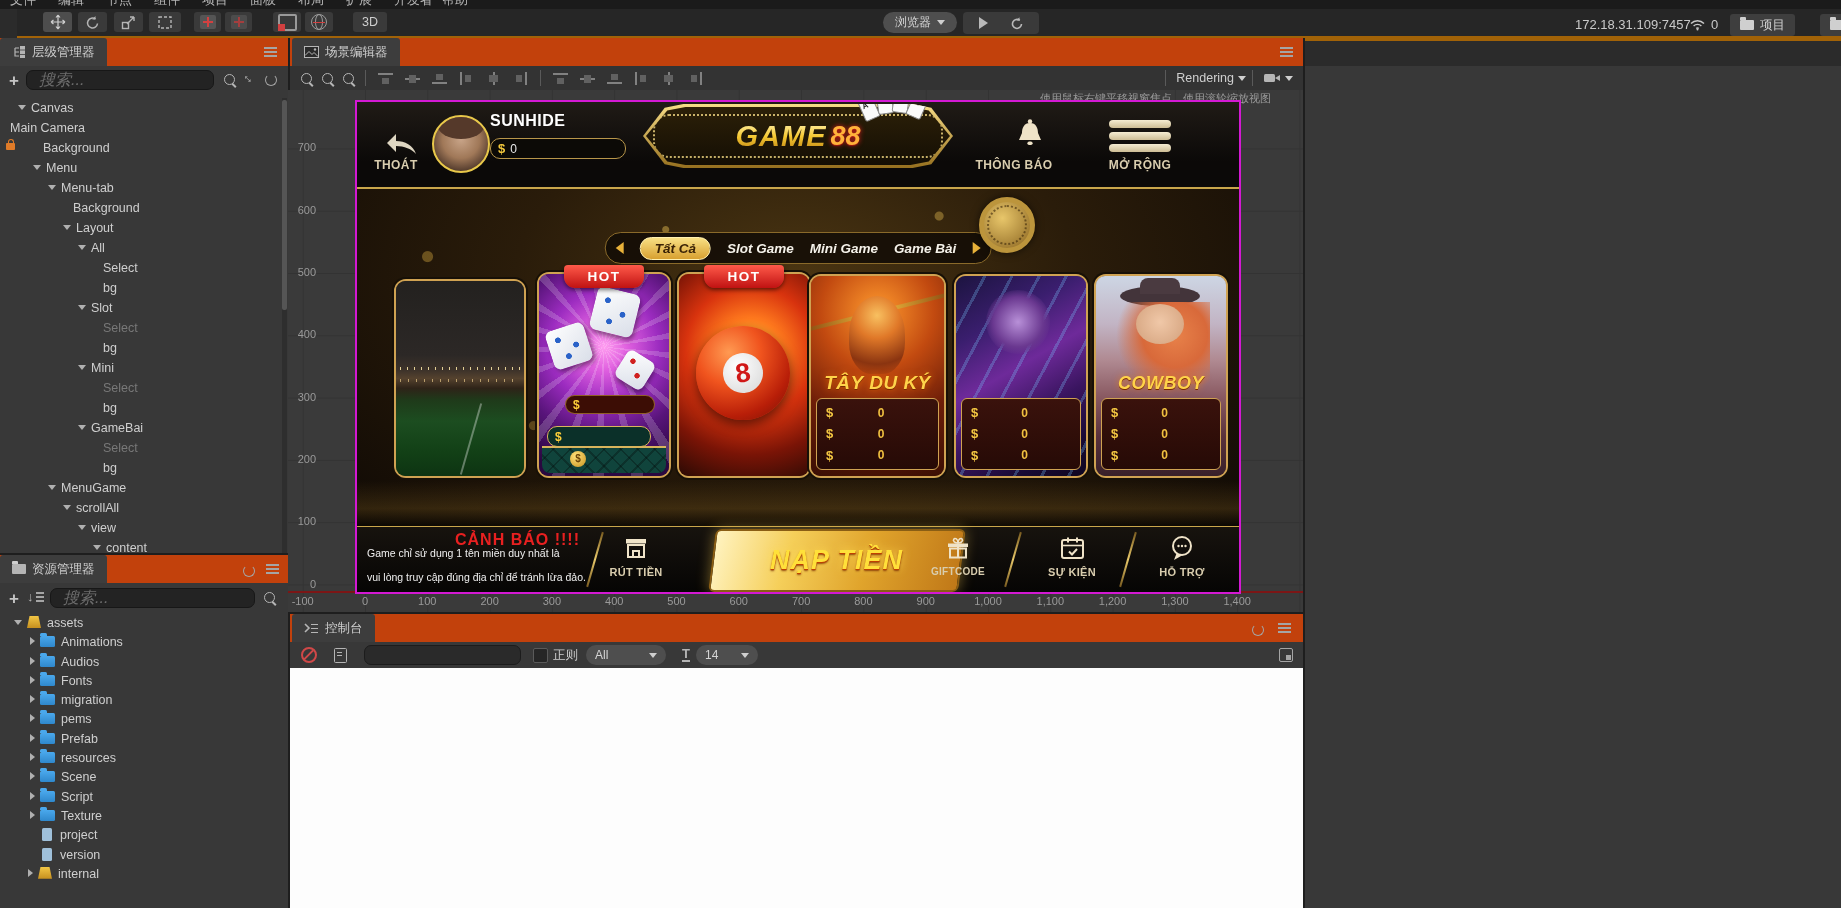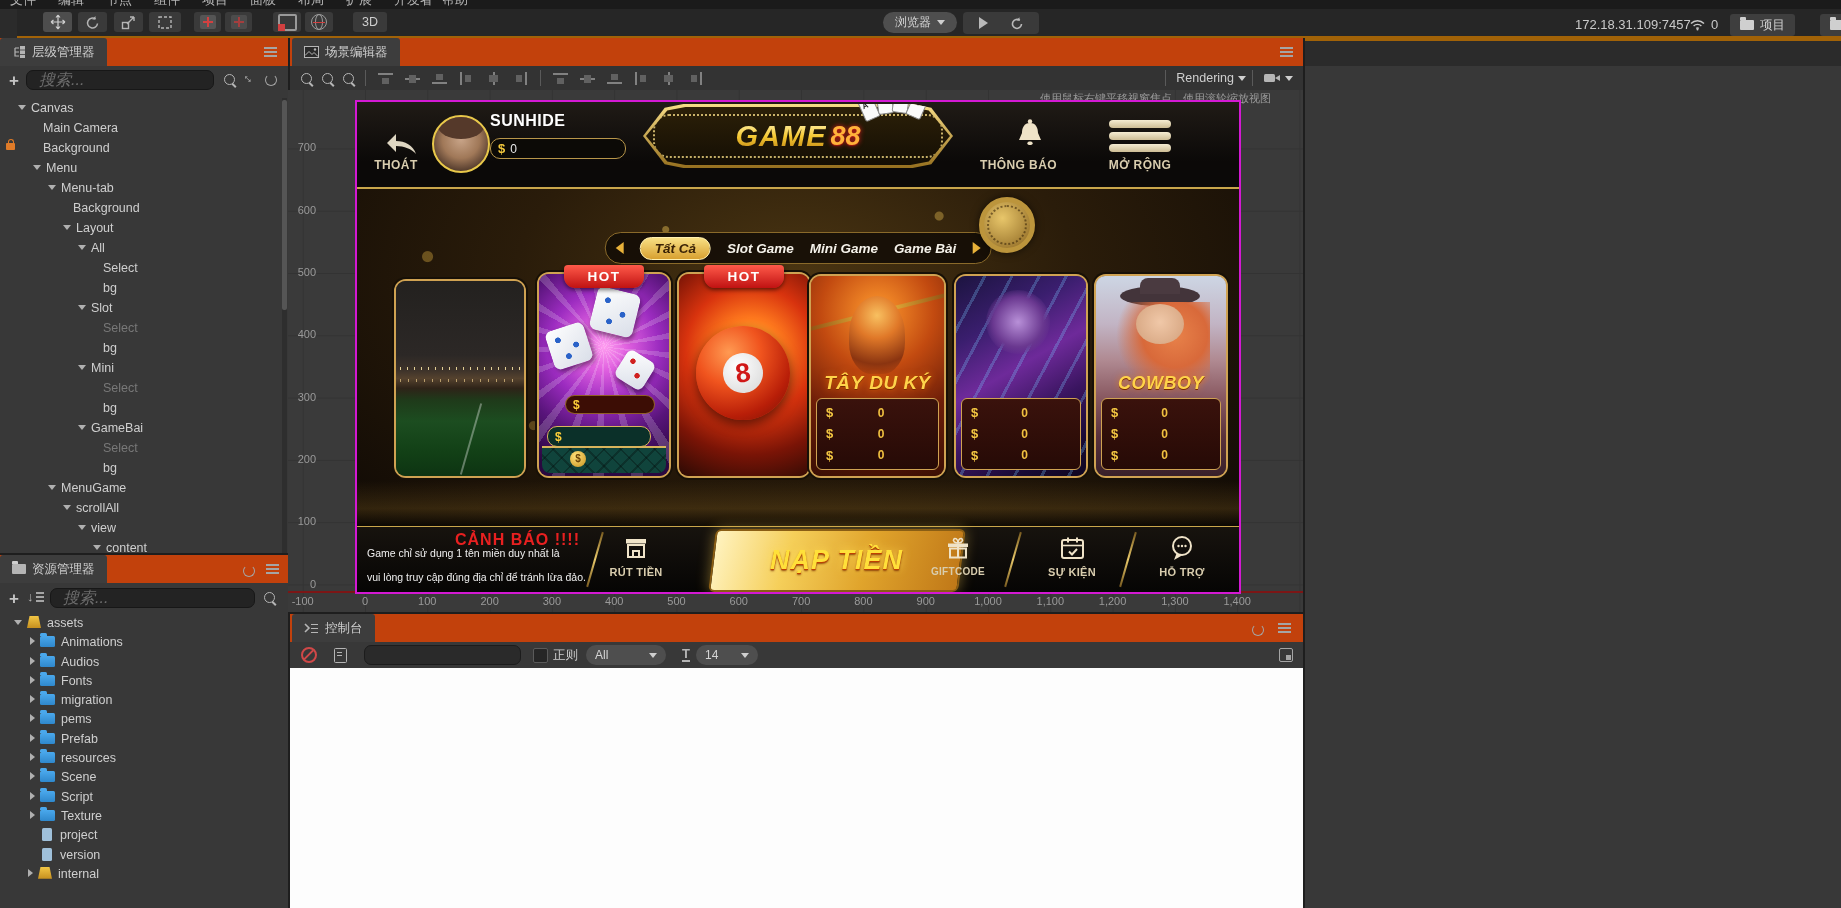--- a/index.html
+++ b/index.html
@@ -263,21 +263,21 @@
     <span class="bars abs" style="left:264px;top:13px"></span>
   </div>
   <div class="abs panel-body" style="left:0;top:66px;width:288px;height:487px">
     <span class="plus abs" style="left:9px;top:6px">+</span>
     <input class="search abs" style="left: 26px; top: 4px; width: 188px;" placeholder="搜索...">
     <span class="mag abs" style="left:224px;top:8px"></span>
     <span class="abs" style="left:243px;top:4px;color:#b5b5b5;transform:rotate(45deg);font-size:13px">↔</span>
     <span class="icon-refresh abs" style="left:265px;top:8px"></span>
     <div id="h-tree" class="abs" style="left:0;top:32px;right:8px;bottom:0;overflow:hidden">
         <div class="trow" style="padding-left: 18px;"><span class="tri-d"></span><span class="lbl">Canvas</span></div>
-        <div class="trow" style="padding-left: 33px;"><span class="tri-none"></span><span class="lbl">Main Camera</span></div>
+        <div class="trow" style=""><span class="tri-none"></span><span class="lbl">Main Camera</span></div>
         <div class="trow" style="padding-left: 33px;"><span class="lock"></span><span class="tri-none"></span><span class="lbl">Background</span></div>
         <div class="trow" style="padding-left: 33px;"><span class="tri-d"></span><span class="lbl">Menu</span></div>
         <div class="trow" style="padding-left: 48px;"><span class="tri-d"></span><span class="lbl">Menu-tab</span></div>
         <div class="trow" style="padding-left: 63px;"><span class="tri-none"></span><span class="lbl">Background</span></div>
         <div class="trow" style="padding-left: 63px;"><span class="tri-d"></span><span class="lbl">Layout</span></div>
         <div class="trow" style="padding-left: 78px;"><span class="tri-d"></span><span class="lbl">All</span></div>
         <div class="trow" style="padding-left: 93px;"><span class="tri-none"></span><span class="lbl">Select</span></div>
         <div class="trow" style="padding-left: 93px;"><span class="tri-none"></span><span class="lbl">bg</span></div>
         <div class="trow" style="padding-left: 78px;"><span class="tri-d"></span><span class="lbl">Slot</span></div>
         <div class="trow" style="padding-left: 93px;"><span class="tri-none"></span><span class="lbl dim">Select</span></div>
@@ -431,21 +431,21 @@
             <span style="left:18px;top:2px;transform:rotate(-8deg);color:#d02020">A</span>
             <span style="left:34px;top:1px;transform:rotate(8deg);color:#d02020">A</span>
             <span style="left:50px;top:6px;transform:rotate(24deg);color:#222">A</span>
           </div>
         </div>
         <svg class="abs" style="left:658px;top:16px" width="30" height="34">
             <path d="M15 5c-6 0-8 5-8 10l-3 7h22l-3-7c0-5-2-10-8-10z" fill="#efe3c8"></path>
             <circle cx="15" cy="3.5" r="2.2" fill="#efe3c8"></circle>
             <rect x="12.4" y="23.5" width="5.2" height="3.4" rx="1.7" fill="#efe3c8"></rect>
           </svg>
-        <span class="g-label abs" style="left:623px;top:56px;width:120px;text-align:left">THÔNG BÁO</span>
+        <span class="g-label abs" style="left:597px;top:56px;width:120px;text-align:center">THÔNG BÁO</span>
         <div class="abs" style="left:752px;top:18px;width:62px">
           <div style="height:8px;background:linear-gradient(#f5ecd2,#cdbd95);border-radius:4px;margin-bottom:4px"></div>
           <div style="height:8px;background:linear-gradient(#f5ecd2,#cdbd95);border-radius:4px;margin-bottom:4px"></div>
           <div style="height:8px;background:linear-gradient(#f5ecd2,#cdbd95);border-radius:4px"></div>
         </div>
         <span class="g-label abs" style="left:723px;top:56px;width:120px;text-align:center">MỞ RỘNG</span>
       </div>
 
       <div id="g-body">
         <div id="g-tabs">

